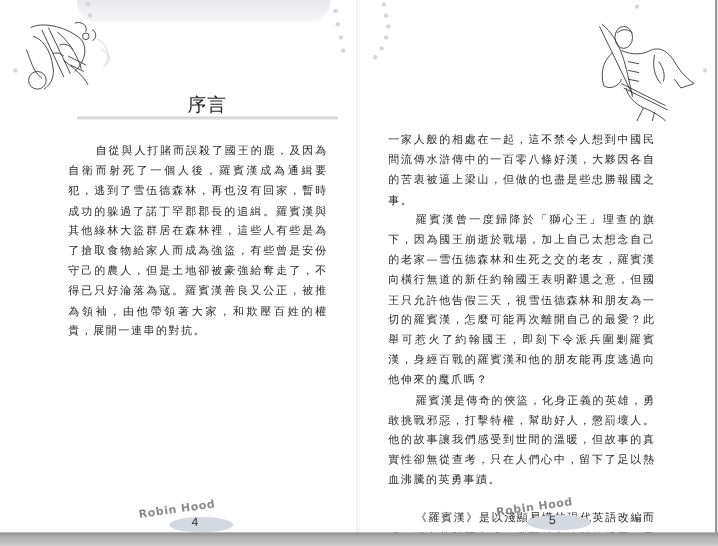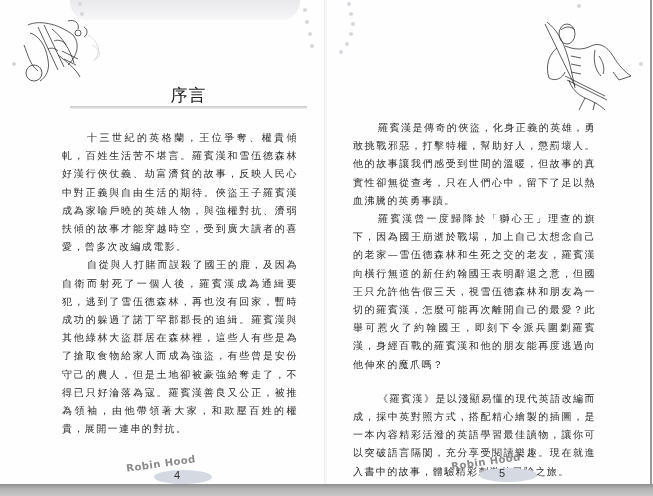--- a/index.html
+++ b/index.html
@@ -70,21 +70,20 @@
           <path d="M74 30 C82 34,84 40,78 44"></path>
       </g>
     </svg>
 
     <div class="title-wrap">
       <div class="title">序言</div>
       <div class="title-rule"></div>
     </div>
 
     <div class="body-text">
-      <p>十三世紀的英格蘭，王位爭奪、權貴傾軋，百姓生活苦不堪言。羅賓漢和雪伍德森林好漢行俠仗義、劫富濟貧的故事，反映人民心中對正義與自由生活的期待。俠盜王子羅賓漢成為家喻戶曉的英雄人物，與強權對抗、濟弱扶傾的故事才能穿越時空，受到廣大讀者的喜愛，曾多次改編成電影。</p>
       <p>自從與人打賭而誤殺了國王的鹿，及因為自衛而射死了一個人後，羅賓漢成為通緝要犯，逃到了雪伍德森林，再也沒有回家，暫時成功的躲過了諾丁罕郡郡長的追緝。羅賓漢與其他綠林大盜群居在森林裡，這些人有些是為了搶取食物給家人而成為強盜，有些曾是安份守己的農人，但是土地卻被豪強給奪走了，不得已只好淪落為寇。羅賓漢善良又公正，被推為領袖，由他帶領著大家，和欺壓百姓的權貴，展開一連串的對抗。</p>
 
     </div>
 
     <div class="footer">
       <div class="ellipse"></div>
       <div class="brand">Robin Hood</div>
       <div class="num">4</div>
     </div>
   </div>
@@ -117,22 +116,23 @@
         <path d="M30 60 L70 80"></path>
           <path d="M32 64 L72 84"></path>
         <path d="M34 64 C36 72,42 78,50 82 C60 86,66 90,70 94"></path>
         <path d="M50 82 L44 94"></path>
           <path d="M60 86 L58 94"></path>
         <path d="M64 40 C68 46,70 52,68 58"></path>
       </g>
     </svg>
 
     <div class="body-text">
+      <p class="cont">一家人般的相處在一起，這不禁令人想到中國民間流傳水滸傳中的一百零八條好漢，大夥因各自的苦衷被逼上梁山，但做的也盡是些忠勝報國之事。</p>
+      <p>羅賓漢曾一度歸降於「獅心王」理查的旗下，因為國王崩逝於戰場，加上自己太想念自己的老家—雪伍德森林和生死之交的老友，羅賓漢向橫行無道的新任約翰國王表明辭退之意，但國王只允許他告假三天，視雪伍德森林和朋友為一切的羅賓漢，怎麼可能再次離開自己的最愛？此舉可惹火了約翰國王，即刻下令派兵圍剿羅賓漢，身經百戰的羅賓漢和他的朋友能再度逃過向他伸來的魔爪嗎？</p>
       <p>羅賓漢是傳奇的俠盜，化身正義的英雄，勇敢挑戰邪惡，打擊特權，幫助好人，懲罰壞人。他的故事讓我們感受到世間的溫暖，但故事的真實性卻無從查考，只在人們心中，留下了足以熱血沸騰的英勇事蹟。</p>
-      <p>羅賓漢曾一度歸降於「獅心王」理查的旗下，因為國王崩逝於戰場，加上自己太想念自己的老家—雪伍德森林和生死之交的老友，羅賓漢向橫行無道的新任約翰國王表明辭退之意，但國王只允許他告假三天，視雪伍德森林和朋友為一切的羅賓漢，怎麼可能再次離開自己的最愛？此舉可惹火了約翰國王，即刻下令派兵圍剿羅賓漢，身經百戰的羅賓漢和他的朋友能再度逃過向他伸來的魔爪嗎？</p>
       <p class="gap">《羅賓漢》是以淺顯易懂的現代英語改編而成，採中英對照方式，搭配精心繪製的插圖，是一本內容精彩活潑的英語學習最佳讀物，讓你可以突破語言隔閡，充分享受閱讀樂趣。現在就進入書中的故事，體驗精彩刺激的冒險之旅。</p>
     </div>
 
     <div class="footer">
       <div class="ellipse"></div>
       <div class="brand">Robin Hood</div>
       <div class="num">5</div>
     </div>
   </div>
 </div>

